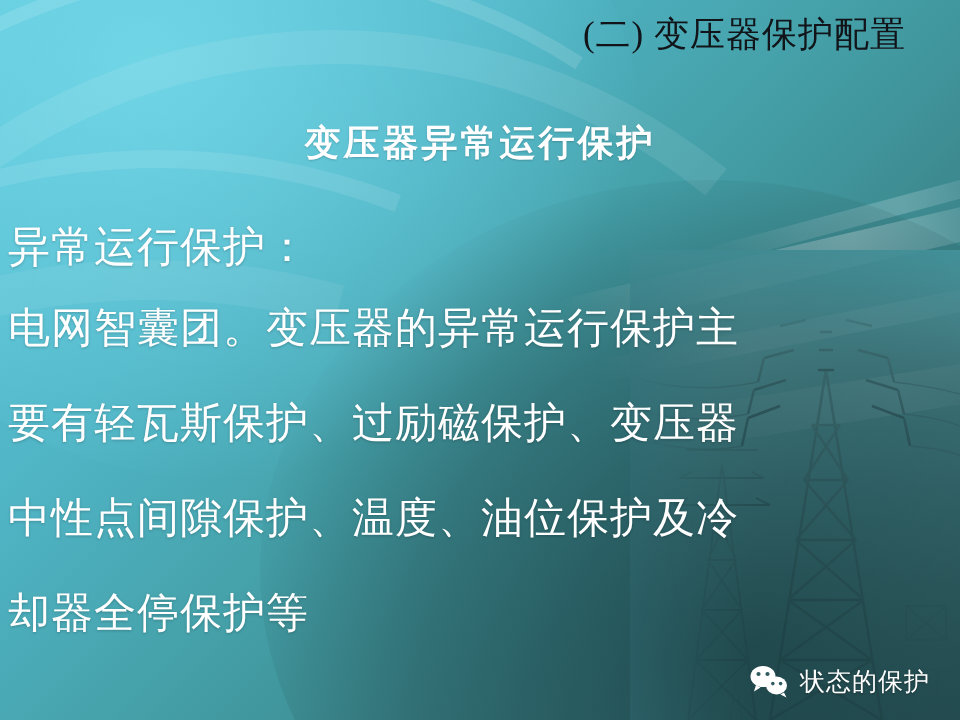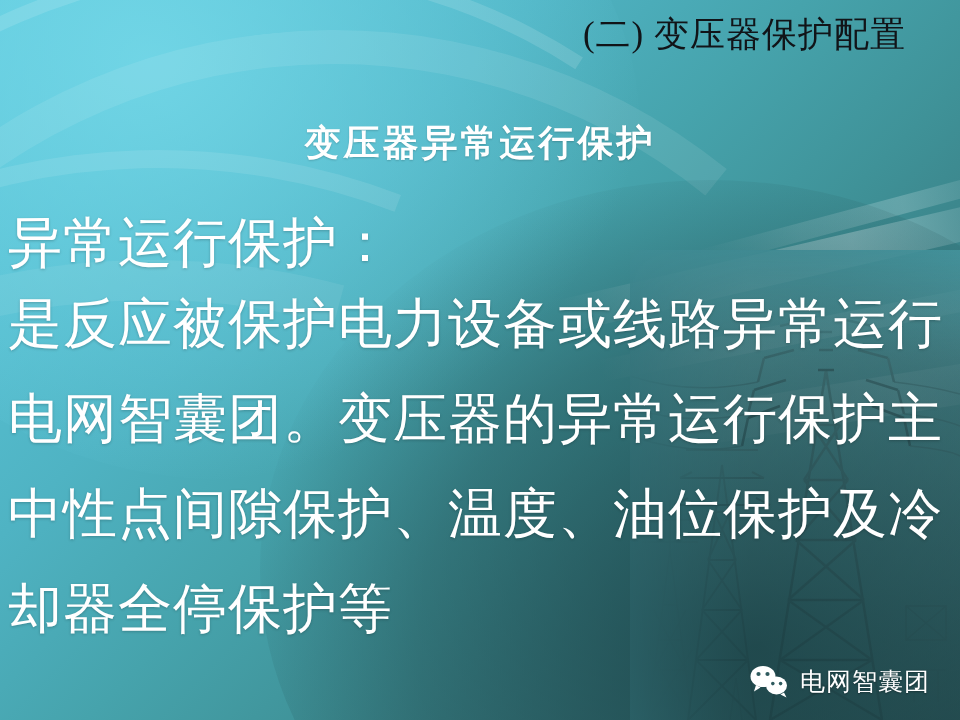--- a/index.html
+++ b/index.html
@@ -135,25 +135,25 @@
     text-shadow: 0 1px 2px rgba(0,0,0,0.18);
   }
   .body-text {
     position: absolute;
     left: 8px;
     top: 214px;
     width: 900px;
   }
   .body-line {
     color: #ffffff;
-    font-size: 54px;
+    font-size: 42px;
     line-height: 95px;
     letter-spacing: 1px;
     white-space: nowrap;
-    font-family: Liberation Mono, monospace;
+    font-family: Liberation Sans, sans-serif;
     text-shadow: 0 1px 3px rgba(0,0,0,0.22);
   }
   .body-line.first { line-height: 66px; }
 
   
   .watermark {
     position: absolute;
     right: 30px;
     bottom: 22px;
     display: flex;
@@ -274,35 +274,35 @@
   </div>
 
   <div class="bg-botright-dark"></div>
 
   <div class="header-title">(二) 变压器保护配置</div>
 
   <div class="slide-title">变压器异常运行保护</div>
 
   <div class="body-text">
     <div class="body-line first">异常运行保护：</div>
-    <div class="body-line">是反应被保护电力设备或线路异常运行</div>
     <div class="body-line">电网智囊团。变压器的异常运行保护主</div>
+    <div class="body-line">要有轻瓦斯保护、过励磁保护、变压器</div>
     <div class="body-line">中性点间隙保护、温度、油位保护及冷</div>
     <div class="body-line">却器全停保护等</div>
   </div>
 
   <div class="watermark">
     <span>
       <svg class="wechat-icon" viewBox="0 0 42 34" xmlns="http://www.w3.org/2000/svg">
         <ellipse cx="15" cy="12.5" rx="12.5" ry="10.5" fill="#ffffff"></ellipse>
         <path d="M8 21 L6 27.5 L12.5 23.5 Z" fill="#ffffff"></path>
         <circle cx="10.5" cy="10" r="2.1" fill="#2f5a5e"></circle>
         <circle cx="19.5" cy="10" r="2.1" fill="#2f5a5e"></circle>
         <ellipse cx="28.5" cy="21.5" rx="10.5" ry="9" fill="#ffffff"></ellipse>
         <path d="M36 28.5 L38.5 33.5 L32.5 30.5 Z" fill="#ffffff"></path>
         <circle cx="24.8" cy="19.6" r="1.8" fill="#2f5a5e"></circle>
         <circle cx="32.6" cy="19.6" r="1.8" fill="#2f5a5e"></circle>
       </svg>
     </span>
-    <span class="watermark-text">电网智囊团</span>
+    <span class="watermark-text">状态的保护</span>
   </div>
 
 </div>
 
 </body></html>

